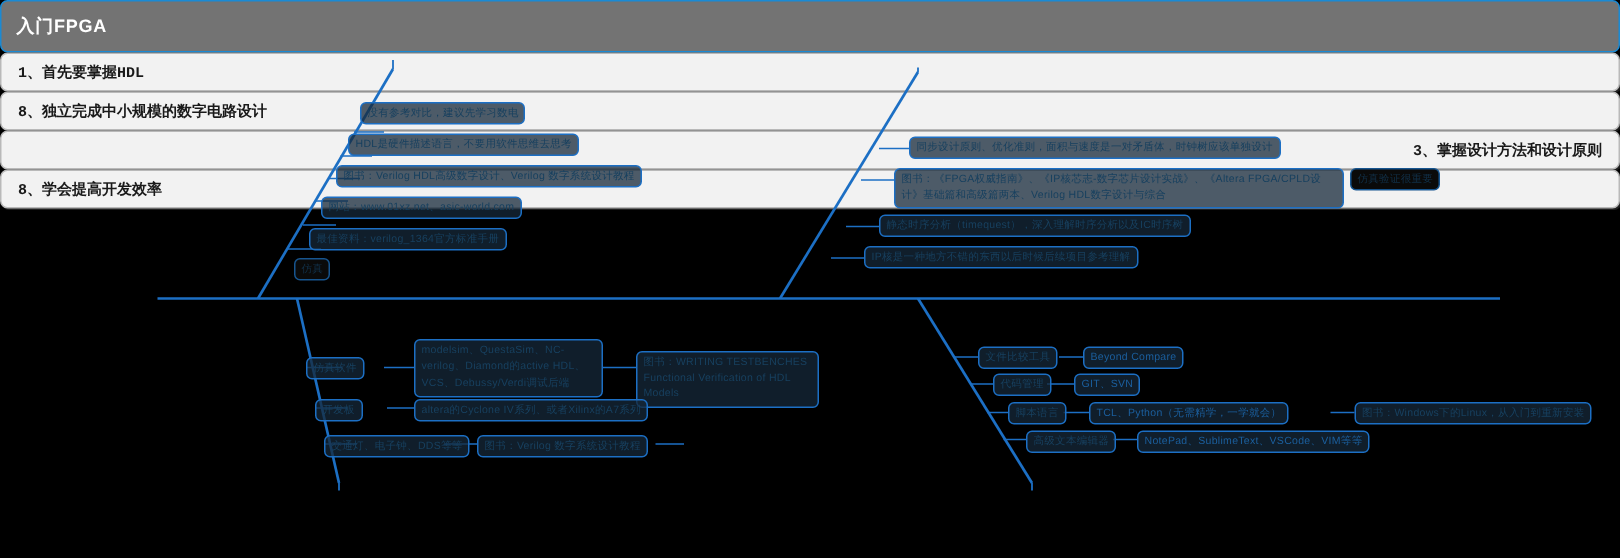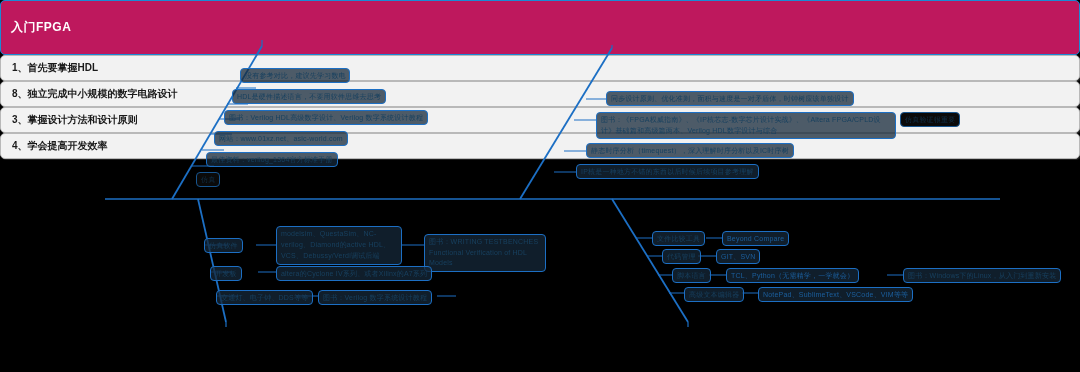--- a/index.html
+++ b/index.html
@@ -31,42 +31,43 @@
     font-size: 7px;
     line-height: 1.35;
     padding: 2px 4px;
     white-space: nowrap;
     letter-spacing: 0.2px;
   }
   .node.wrap { white-space: normal; }
 
   
   .root {
-    background: #be185d;
+    background: #737373;
     border: 1px solid #1a8ad4;
     border-radius: 5px;
     color: #ffffff;
     font-size: 12px;
     font-weight: bold;
-    padding: 18px 10px;
+    padding: 8px 10px;
     letter-spacing: 0.5px;
     white-space: nowrap;
   }
 
   
   .cat {
     background: #f2f2f2;
     border: 1px solid #b9b9b9;
     border-radius: 5px;
     color: #1a1a1a;
     font-size: 10px;
     font-weight: bold;
     padding: 5px 11px;
     white-space: nowrap;
     box-shadow: 1px 1px 0 rgba(255,255,255,0.12);
+    font-family: Liberation Mono, monospace;
   }
 
   
   .t-dim   { color: #17405f; }
   .t-dimmer{ color: #113048; }
   .t-blue  { color: #1b5f9e; }
 
   .node.blk { background: #0a0a0a; border-color: #17558f; }
   .node.shade { background: rgba(22,40,58,0.75); }
 </style>
@@ -120,22 +121,22 @@
     <line x1="262" y1="46" x2="262" y2="40" stroke="#1c6fc4" stroke-width="1.2"></line>
     <line x1="612" y1="48" x2="612" y2="45" stroke="#1c6fc4" stroke-width="1.2"></line>
     <line x1="226" y1="322" x2="226" y2="327" stroke="#1c6fc4" stroke-width="1.2"></line>
     <line x1="688" y1="322" x2="688" y2="327" stroke="#1c6fc4" stroke-width="1.2"></line>
   </svg>
 
   <div class="root" style="left:18px; top:186px;">入门FPGA</div>
 
   <div class="cat" style="left:170px; top:14px;">1、首先要掌握HDL</div>
   <div class="cat" style="left:131px; top:327px;">8、独立完成中小规模的数字电路设计</div>
-  <div class="cat" style="left:527px; top:41px;">3、掌握设计方法和设计原则</div>
-  <div class="cat" style="left:618px; top:327px;">4、学会提高开发效率</div>
+  <div class="cat" style="left:527px; top:41px;text-align:right;">3、掌握设计方法和设计原则</div>
+  <div class="cat" style="left:618px; top:327px;">8、学会提高开发效率</div>
 
   <div class="node t-dim shade" style="left:240px; top:68px; max-width:110px;">没有参考对比，建议先学习数电</div>
   <div class="node t-dim shade" style="left:232px; top:89px; max-width:160px;">HDL是硬件描述语言，不要用软件思维去思考</div>
   <div class="node t-dim shade" style="left:224px; top:110px; max-width:210px;">图书：Verilog HDL高级数字设计、Verilog 数字系统设计教程</div>
   <div class="node t-dim shade" style="left:214px; top:131px; max-width:185px;">网站：www.01xz.net、asic-world.com</div>
   <div class="node t-dim shade" style="left:206px; top:152px; max-width:155px;">最佳资料：verilog_1364官方标准手册</div>
   <div class="node t-dimmer blk" style="left:196px; top:172px;">仿真</div>
 
   <div class="node t-dim shade" style="left:606px; top:91px; max-width:300px;">同步设计原则、优化准则，面积与速度是一对矛盾体，时钟树应该单独设计</div>
   <div class="node wrap t-dim shade" style="left:596px; top:112px; width:300px; line-height:1.5;">图书：《FPGA权威指南》、《IP核芯志-数字芯片设计实战》、《Altera FPGA/CPLD设计》基础篇和高级篇两本、Verilog HDL数字设计与综合</div>

